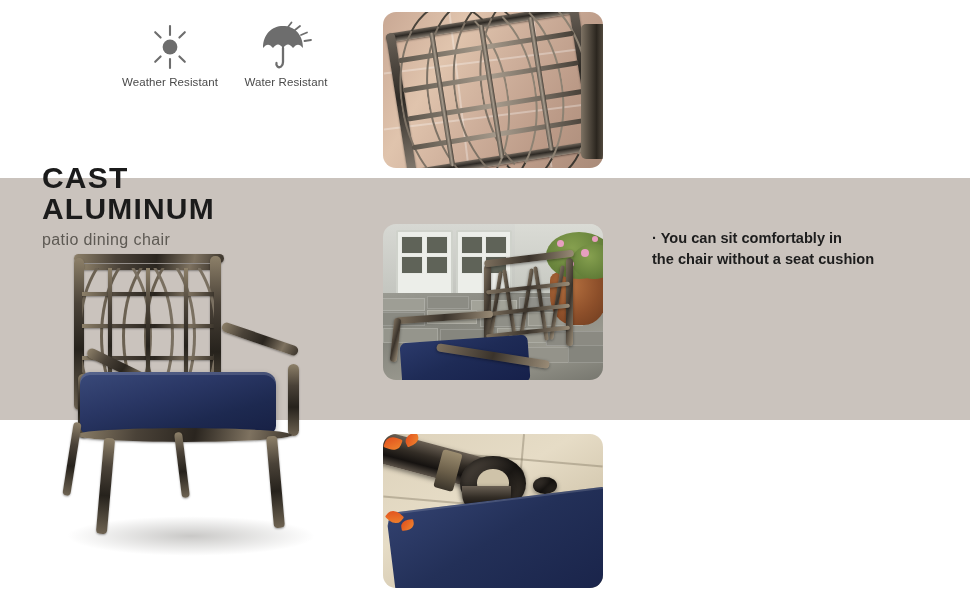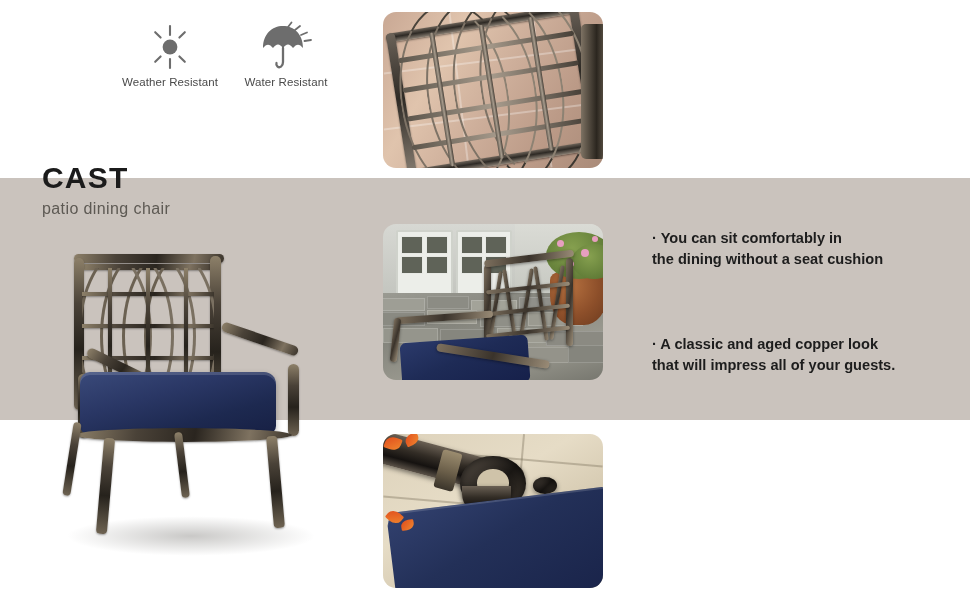--- a/index.html
+++ b/index.html
@@ -147,31 +147,28 @@
           <line x1="46.5" y1="20" x2="53" y2="19"></line>
         </g>
       </svg>
     </div>
     <div class="cap">Water Resistant</div>
   </div>
 </div>
 
 <div class="headline">
   <div class="l1">CAST</div>
+  <div class="l2">ALUMINUM</div>
   <div class="sub">patio dining chair</div>
 </div>
 
 <div class="bullets">
   <div class="bullet b1">
     <div>· You can sit comfortably in</div>
-    <div>the dining without a seat cushion</div>
-  </div>
-  <div class="bullet b2">
-    <div>· A classic and aged copper look</div>
-    <div>that will impress all of your guests.</div>
+    <div>the chair without a seat cushion</div>
   </div>
 </div>
 
 <div class="photo p1">
   <div class="tilebg"></div>
   <div class="tileline" style="left:0;top:30%;width:100%;height:1.5px;transform:rotate(-7deg);"></div>
   <div class="tileline" style="left:0;top:66%;width:100%;height:1.5px;transform:rotate(-7deg);"></div>
   <div class="tileline" style="left:34%;top:0;width:1.5px;height:100%;transform:rotate(-7deg);"></div>
   <div class="tileline" style="left:72%;top:0;width:1.5px;height:100%;transform:rotate(-7deg);"></div>
 

